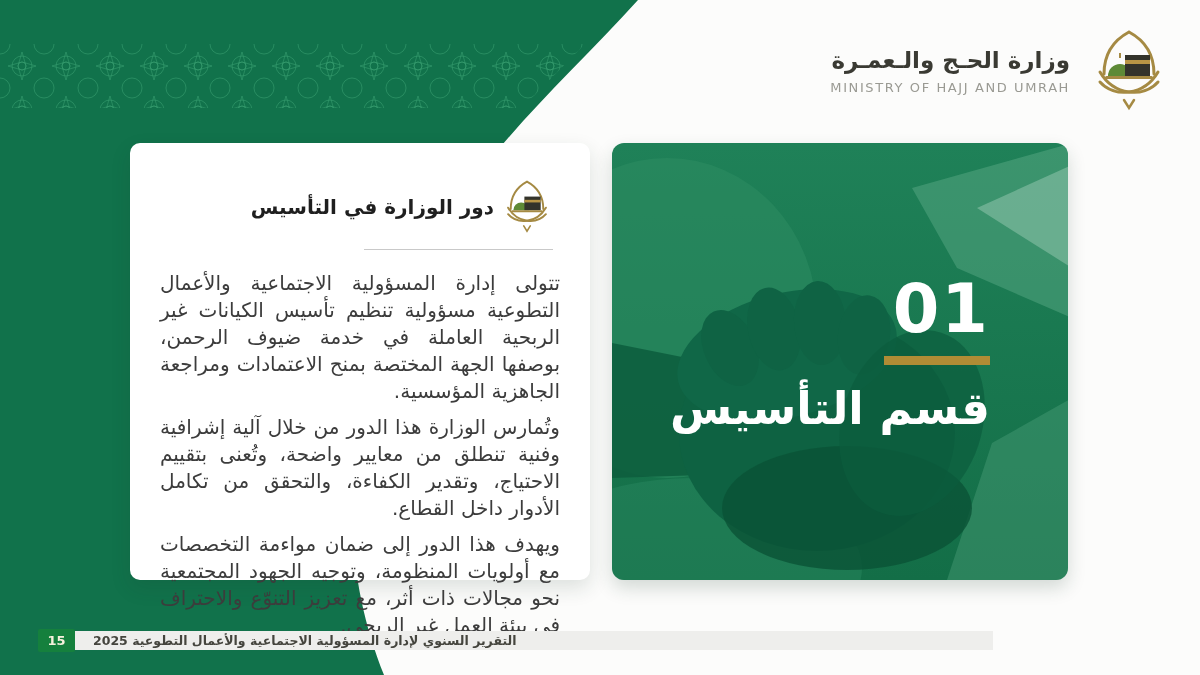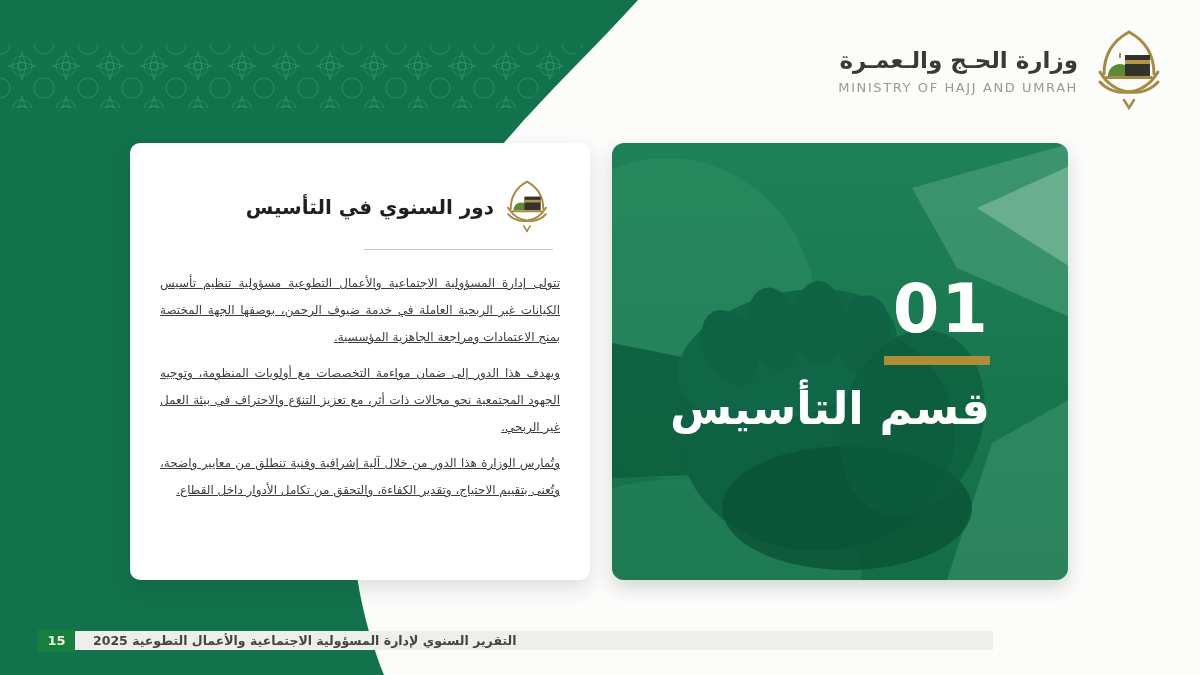--- a/index.html
+++ b/index.html
@@ -4,41 +4,40 @@
 <style>
   html,body{margin:0;padding:0;}
   body{
     width:1200px;height:675px;position:relative;overflow:hidden;
     background:#fcfcfb;
     font-family:"DejaVu Sans","Liberation Sans",sans-serif;
   }
   .bg-svg{position:absolute;left:0;top:0;z-index:0;}
 
   
-  .brand{position:absolute;top:28px;right:36px;z-index:3;display:flex;align-items:center;gap:16px;}
+  .brand{position:absolute;top:28px;right:36px;z-index:3;display:flex;align-items:center;gap:24px;}
   .brand-text{text-align:right;}
   .brand-ar{font-size:23px;font-weight:bold;color:#3a3a33;direction:rtl;line-height:1.2;}
   .brand-en{font-size:13px;color:#9a9a93;letter-spacing:1.6px;margin-top:5px;white-space:nowrap;}
   .brand-mark{width:70px;height:86px;flex:0 0 auto;}
 
   
   .card{
     position:absolute;left:130px;top:143px;width:460px;height:437px;z-index:2;
     background:#ffffff;border-radius:10px;
     box-shadow:0 8px 20px rgba(30,60,45,.14);
     box-sizing:border-box;padding:36px 30px 0 30px;direction:rtl;
   }
   .card-head{display:flex;align-items:center;gap:10px;margin-left:auto;justify-content:flex-start;padding-right:10px;}
   .card-head .emblem{width:46px;height:56px;}
   .card-title{font-size:20px;font-weight:bold;color:#1f1f1f;}
   .card-rule{height:1px;background:#c9c9c9;width:189px;margin:14px 7px 20px auto;}
   .card p{
-    margin:0 0 9px 0;font-size:12px;line-height:27px;color:#3c3c3c;
+    margin:0 0 9px 0;font-size:20px;line-height:27px;color:#3c3c3c;
     text-align:justify;
-    text-decoration:underline;
   }
 
   
   .panel{
     position:absolute;left:612px;top:143px;width:456px;height:437px;z-index:2;
     border-radius:12px;overflow:hidden;box-shadow:0 8px 18px rgba(30,60,45,.18);
   }
   .panel-art{position:absolute;left:0;top:0;}
   .panel-caption{position:absolute;right:78px;top:133px;direction:rtl;text-align:right;z-index:2;}
   .panel-number{font-size:67px;font-weight:bold;color:#ffffff;line-height:1;letter-spacing:2px;direction:ltr;}
@@ -103,26 +102,26 @@
     <svg class="emblem" viewBox="0 0 70 86" aria-hidden="true">
       <path d="M10,46 C10,24 22,11 35,4 C48,11 60,24 60,46" fill="none" stroke="#a58a43" stroke-width="3" stroke-linecap="round"></path>
       <path d="M14,48 a12,12 0 1 1 24,0 z" fill="#5e8a36"></path>
       <rect x="31" y="27" width="25" height="21" fill="#33332b"></rect>
       <rect x="31" y="32" width="25" height="4" fill="#b89545"></rect>
       <rect x="11" y="48" width="48" height="3" rx="1.5" fill="#a58a43"></rect>
       <path d="M6,54 C20,70 50,68 64,44" fill="none" stroke="#a58a43" stroke-width="3" stroke-linecap="round"></path>
       <path d="M64,54 C50,70 20,68 6,44" fill="none" stroke="#a58a43" stroke-width="3" stroke-linecap="round"></path>
       <path d="M30,72 L35,80 L40,72" fill="none" stroke="#a58a43" stroke-width="2.5" stroke-linecap="round"></path>
     </svg>
-    <div class="card-title">دور السنوي في التأسيس</div>
+    <div class="card-title">دور الوزارة في التأسيس</div>
   </div>
   <div class="card-rule"></div>
   <p>تتولى إدارة المسؤولية الاجتماعية والأعمال التطوعية مسؤولية تنظيم تأسيس الكيانات غير الربحية العاملة في خدمة ضيوف الرحمن، بوصفها الجهة المختصة بمنح الاعتمادات ومراجعة الجاهزية المؤسسية.</p>
+  <p>وتُمارس الوزارة هذا الدور من خلال آلية إشرافية وفنية تنطلق من معايير واضحة، وتُعنى بتقييم الاحتياج، وتقدير الكفاءة، والتحقق من تكامل الأدوار داخل القطاع.</p>
   <p>ويهدف هذا الدور إلى ضمان مواءمة التخصصات مع أولويات المنظومة، وتوجيه الجهود المجتمعية نحو مجالات ذات أثر، مع تعزيز التنوّع والاحتراف في بيئة العمل غير الربحي.</p>
-  <p>وتُمارس الوزارة هذا الدور من خلال آلية إشرافية وفنية تنطلق من معايير واضحة، وتُعنى بتقييم الاحتياج، وتقدير الكفاءة، والتحقق من تكامل الأدوار داخل القطاع.</p>
 </div>
 
 <div class="panel">
   <svg class="panel-art" width="460" height="437" viewBox="0 0 460 437" aria-hidden="true">
     <defs>
       <linearGradient id="panelbg" x1="0" y1="0" x2="0" y2="1">
         <stop offset="0" stop-color="#1f8158"></stop>
         <stop offset="1" stop-color="#136e47"></stop>
       </linearGradient>
     </defs>

